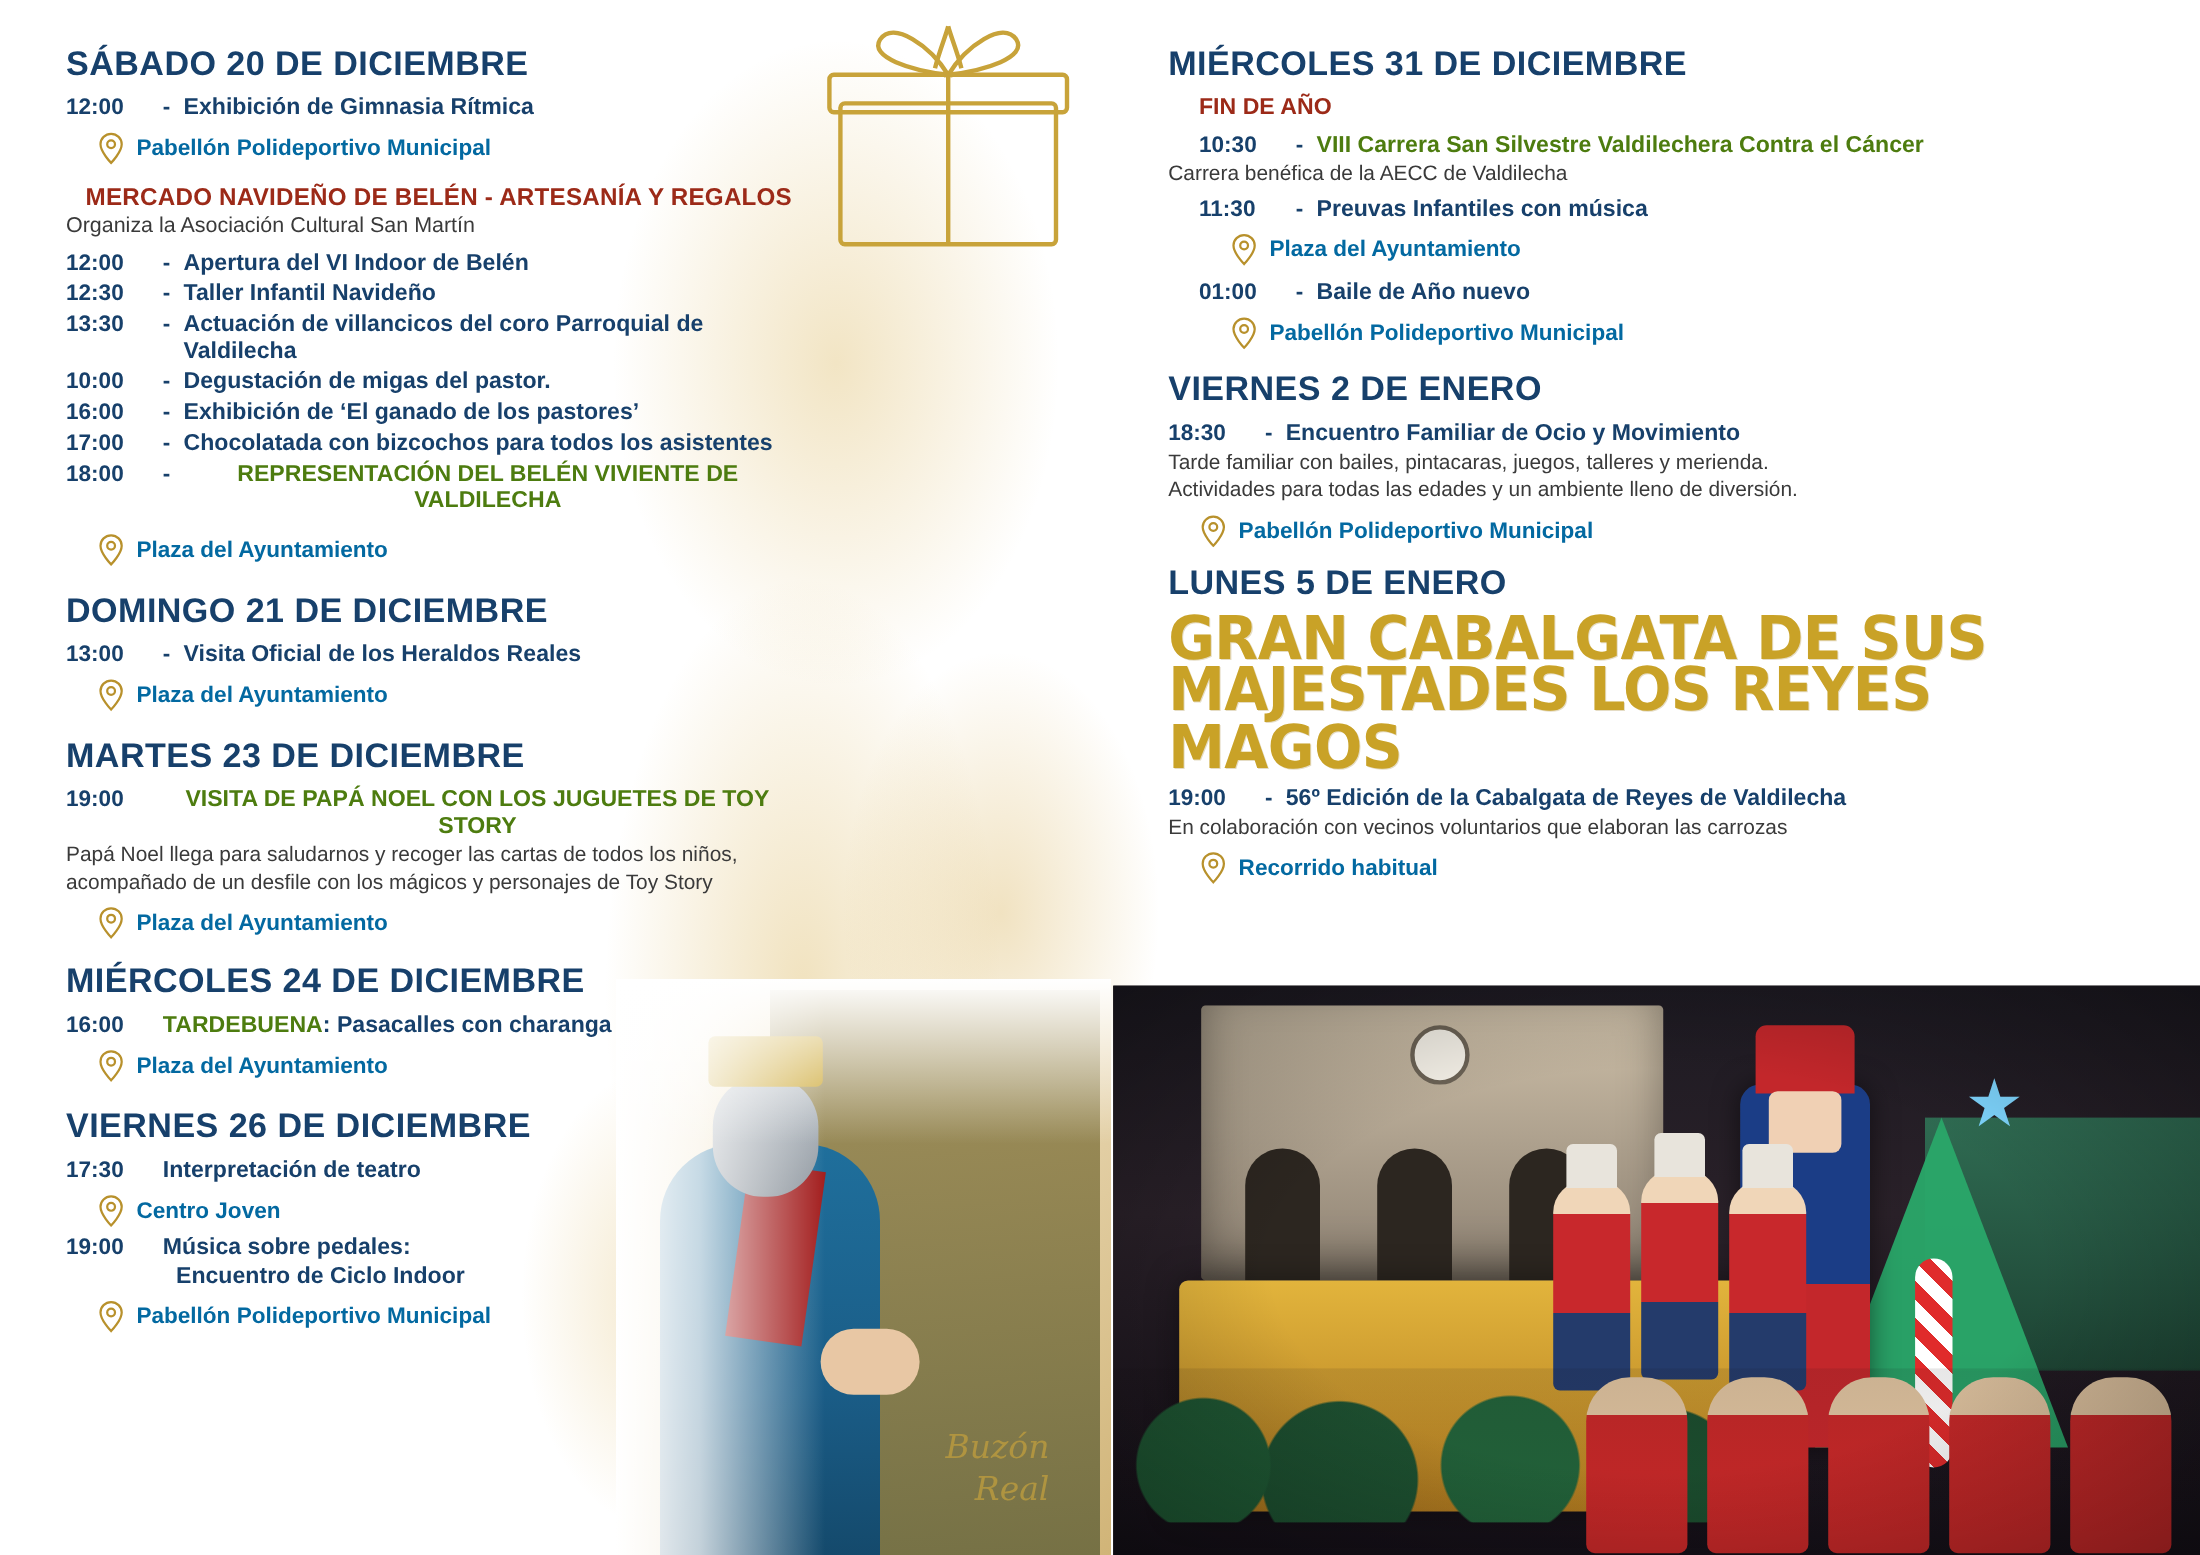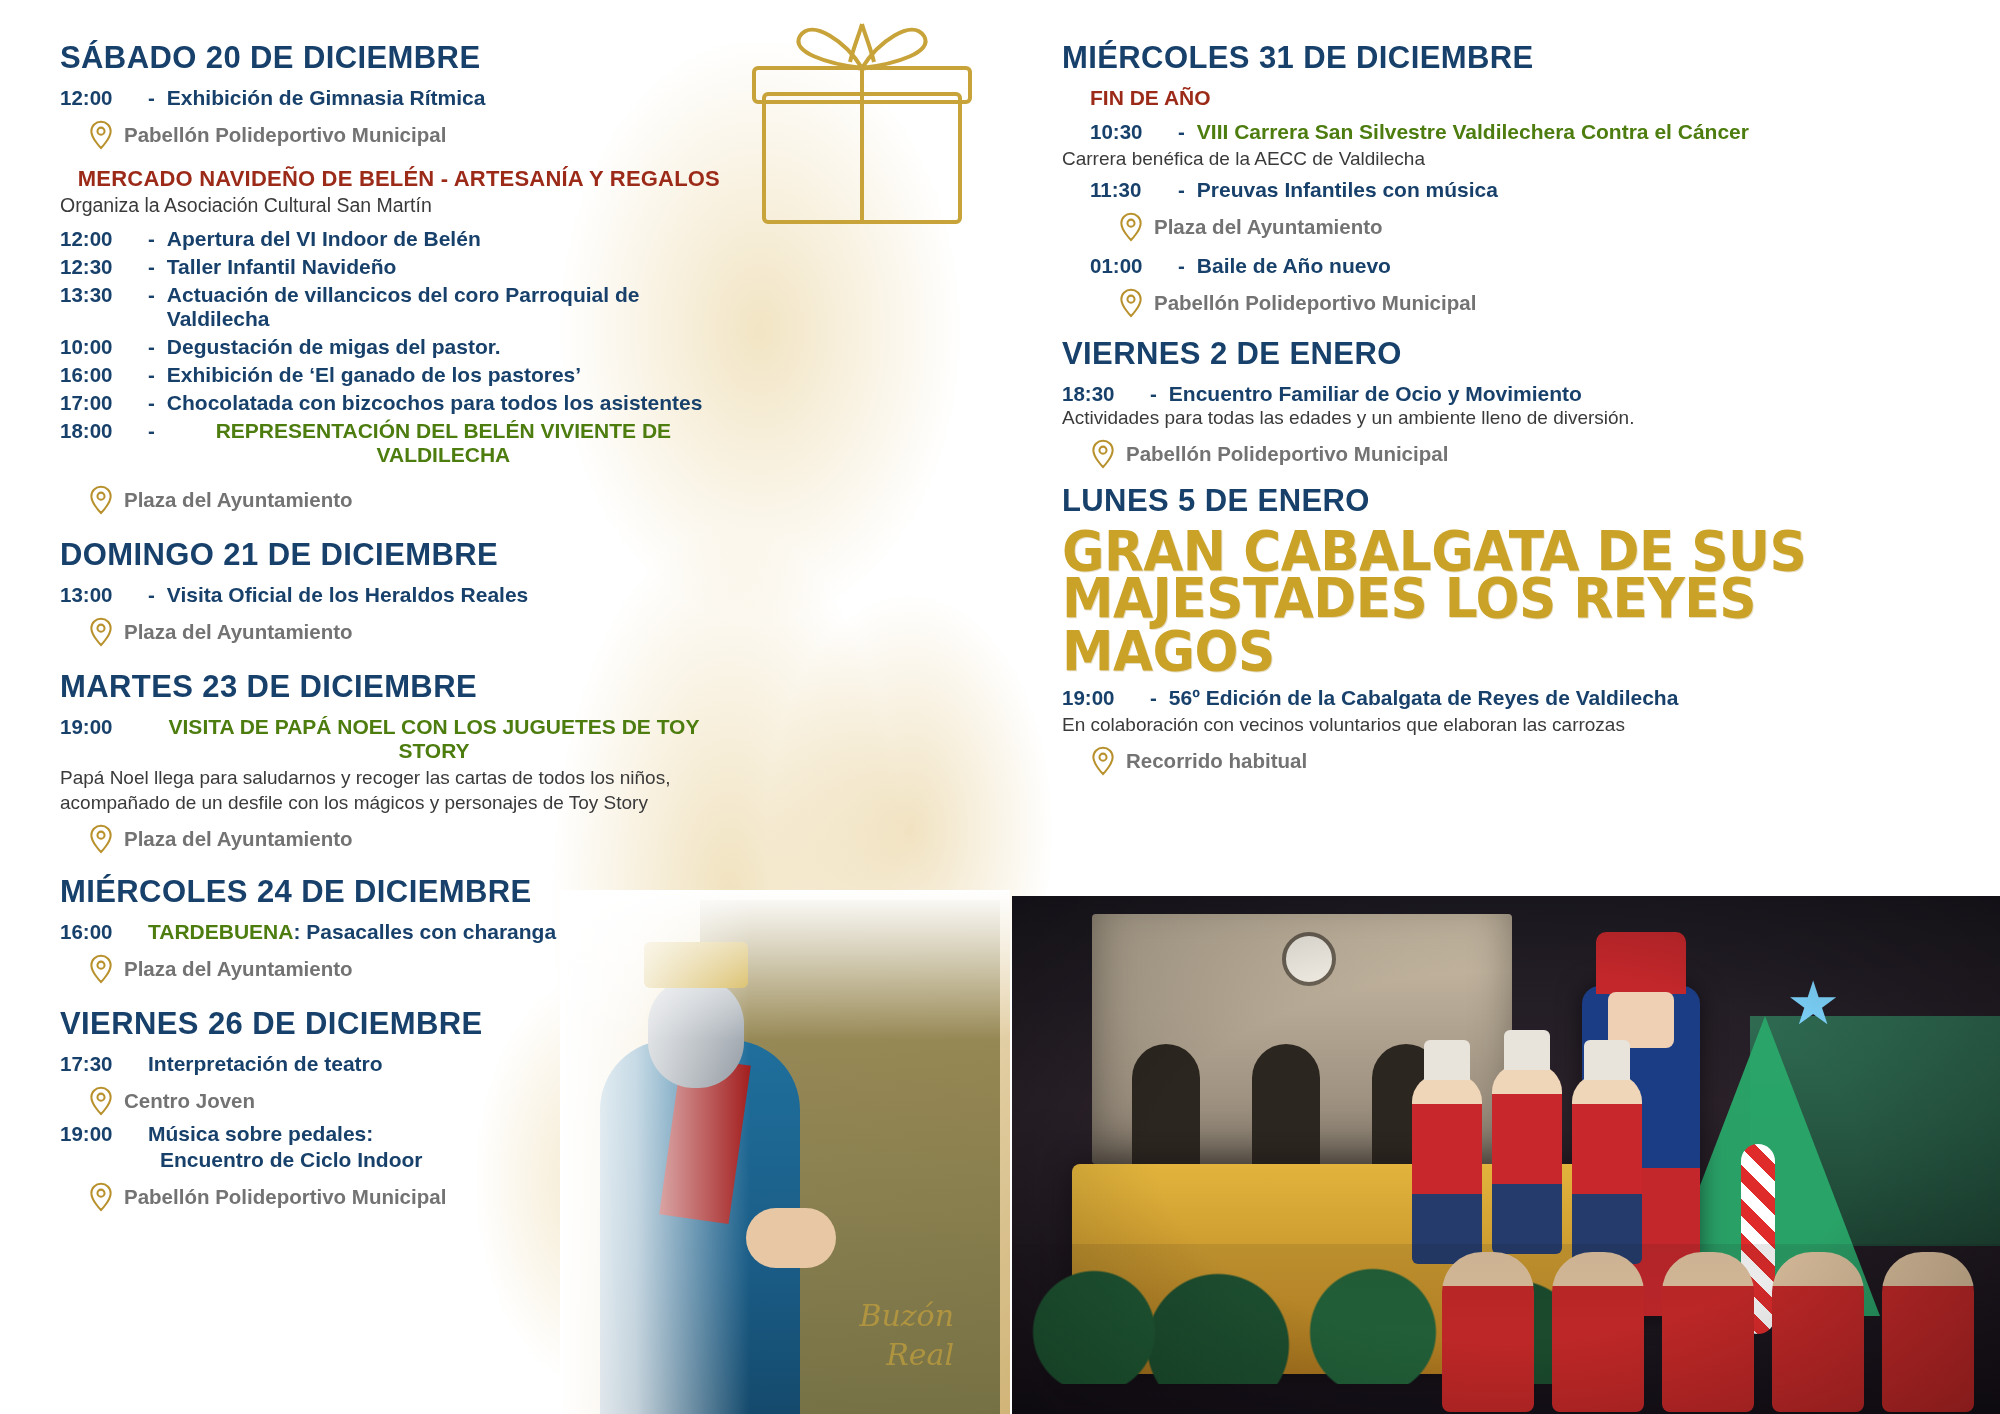--- a/index.html
+++ b/index.html
@@ -126,21 +126,21 @@
     align-items: center;
     gap: 10px;
     margin: 10px 0 12px 28px;
   }
   .loc .pin {
     flex: 0 0 auto;
     width: 26px;
     height: 30px;
   }
   .loc .loc-text {
-    color: #737373;
+    color: #0369a1;
     font-weight: bold;
     font-size: 20.5px;
   }
 
   .fin-de-ano {
     color: #9c2a18;
     font-weight: bold;
     font-size: 21px;
     margin: 2px 0 10px 28px;
   }
@@ -508,20 +508,21 @@
       </svg>
       <span class="loc-text">Pabellón Polideportivo Municipal</span>
     </div>
 
     <div class="day-title" style="margin-top:18px">VIERNES 2 DE ENERO</div>
     <div class="entry">
       <span class="time">18:30</span>
       <span class="dash">-</span>
       <span class="desc">Encuentro Familiar de Ocio y Movimiento</span>
     </div>
+    <div class="sub indent-b">Tarde familiar con bailes, pintacaras, juegos, talleres y merienda.</div>
     <div class="sub indent-b" style="margin-top:-4px">Actividades para todas las edades y un ambiente lleno de diversión.</div>
 
     <div class="loc" style="margin-left:28px">
       <svg class="pin" viewBox="0 0 24 28">
         <path d="M12 1.6c-5 0-9 3.9-9 8.8 0 6.6 9 15.8 9 15.8s9-9.2 9-15.8c0-4.9-4-8.8-9-8.8z" fill="none" stroke="#b8912c" stroke-width="1.9"></path>
         <circle cx="12" cy="10.4" r="3.3" fill="none" stroke="#b8912c" stroke-width="1.9"></circle>
       </svg>
       <span class="loc-text">Pabellón Polideportivo Municipal</span>
     </div>
 

